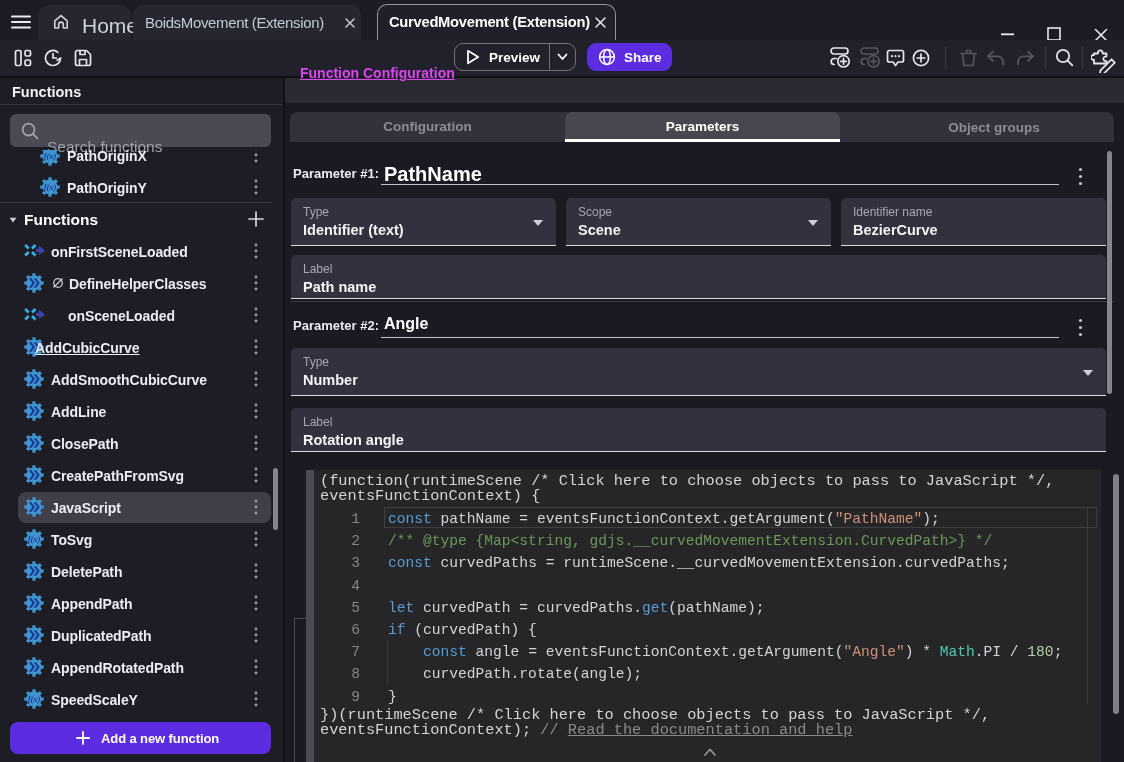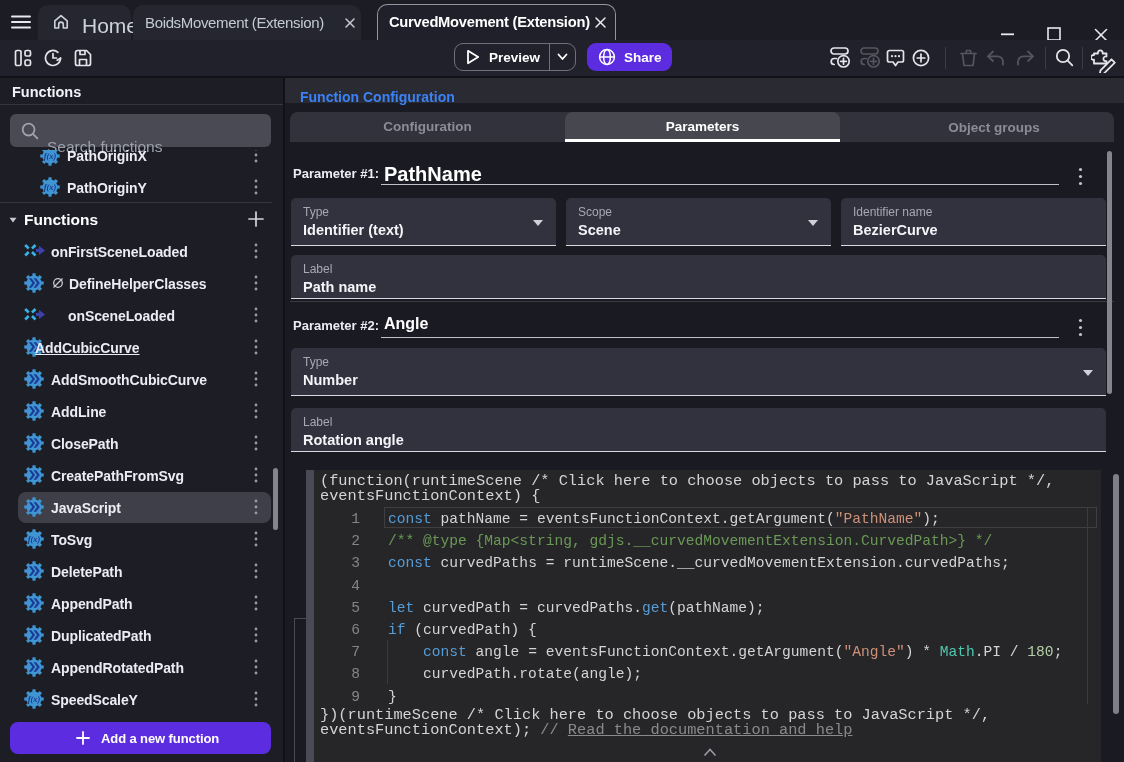--- a/index.html
+++ b/index.html
@@ -625,21 +625,21 @@
 <div class="abs" style="left:10px;top:722px;width:261px;height:32px;background:#5c2de0;border-radius:8px;"></div>
 <svg class="abs" style="left:76px;top:731px;" width="14" height="14" viewBox="0 0 14 14">
     <g stroke="#fff" stroke-width="1.8" stroke-linecap="round">
       <line x1="7" y1="1" x2="7" y2="13"></line>
       <line x1="1" y1="7" x2="13" y2="7"></line>
     </g>
   </svg>
 <div class="abs" style="left:101px;top:731px;font-size:13px;font-weight:700;color:#fff;letter-spacing:-0.1px;">Add a new function</div>
 <div class="abs" style="left:285px;top:78px;width:839px;height:684px;background:#1a1a23;"></div>
 <div class="abs" style="left:285px;top:78px;width:839px;height:25px;background:#2a2a33;"></div>
-<div class="abs" style="left:300px;top:89px;font-size:14px;font-weight:700;color:#3b82f6;">Function Configuration</div>
+<div class="abs" style="left:300px;top:65px;font-size:14px;font-weight:700;color:#d946ef;text-decoration:underline;">Function Configuration</div>
 <div class="abs" style="left:290px;top:112px;width:824px;height:30px;background:#32323c;border-radius:8px 8px 0 0;"></div>
 <div class="abs" style="left:565px;top:112px;width:275px;height:30px;background:#47474f;border-radius:8px 8px 0 0;"></div>
 <div class="abs" style="left:565px;top:139px;width:275px;height:3px;background:#ffffff;"></div>
 <div class="abs" style="left:290px;top:119px;width:275px;text-align:center;font-size:13.5px;font-weight:700;color:#8c8c96;">Configuration</div>
 <div class="abs" style="left:565px;top:119px;width:275px;text-align:center;font-size:13.5px;font-weight:700;color:#ffffff;">Parameters</div>
 <div class="abs" style="left:840px;top:120px;width:308px;text-align:center;font-size:13.5px;font-weight:700;color:#8c8c96;">Object groups</div>
 <div class="abs" style="left:293px;top:166px;font-size:13px;font-weight:700;color:#ececf2;">Parameter #1:</div>
 <div class="abs" style="left:384px;top:163px;font-size:20px;font-weight:700;color:#fff;">PathName</div>
 <div class="abs" style="left:381px;top:184px;width:678px;height:1px;background:#c0c0c9;"></div>
 <svg class="abs" style="left:1078px;top:167px;" width="5" height="19" viewBox="0 0 5 19">

